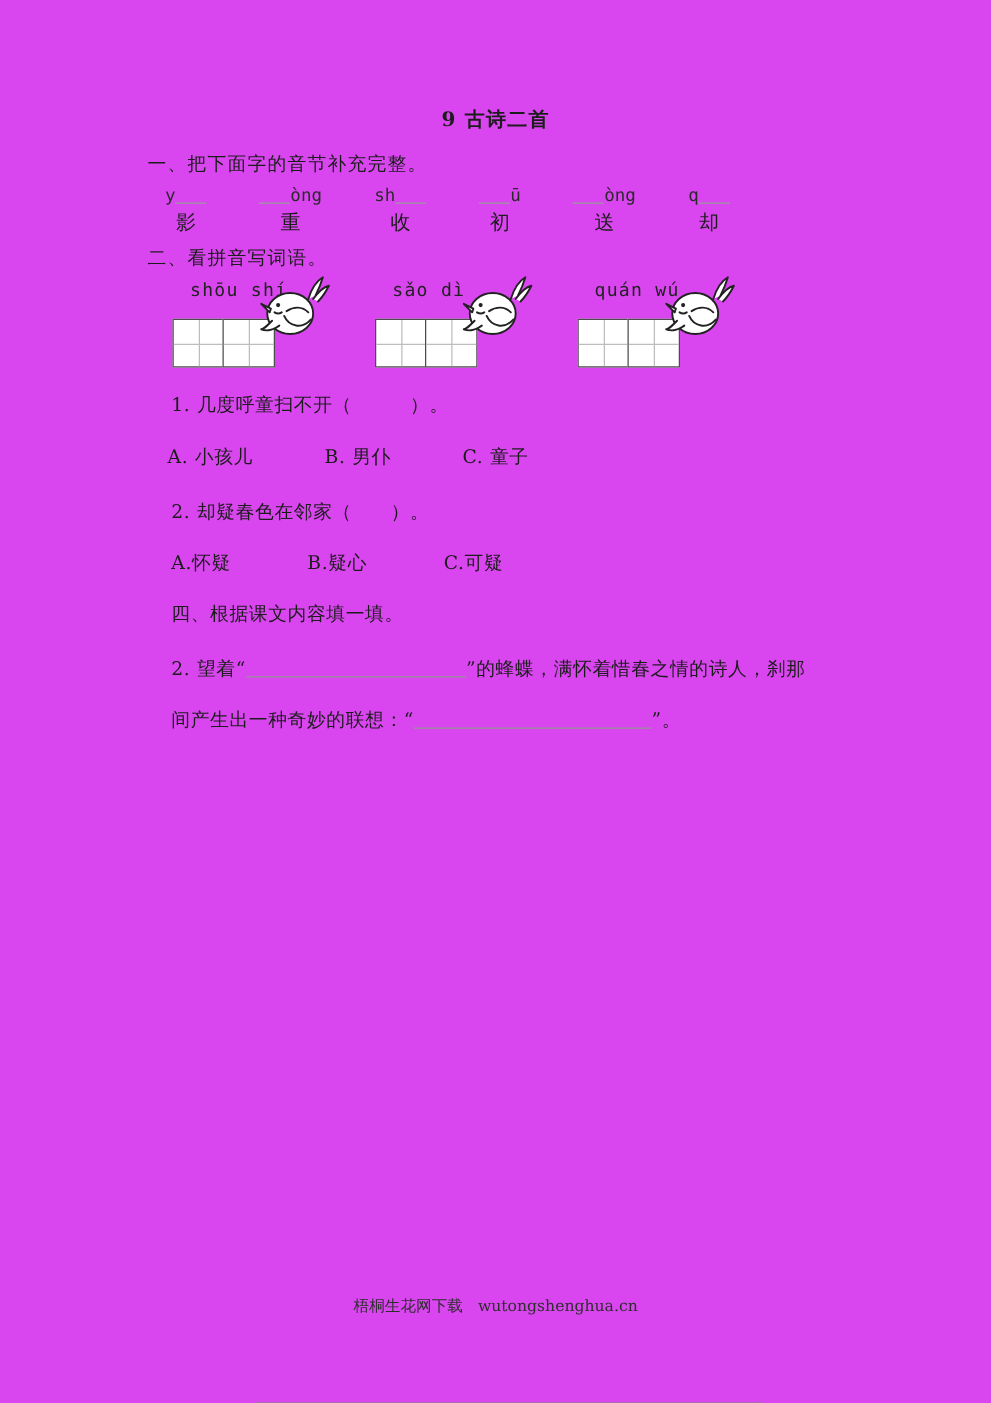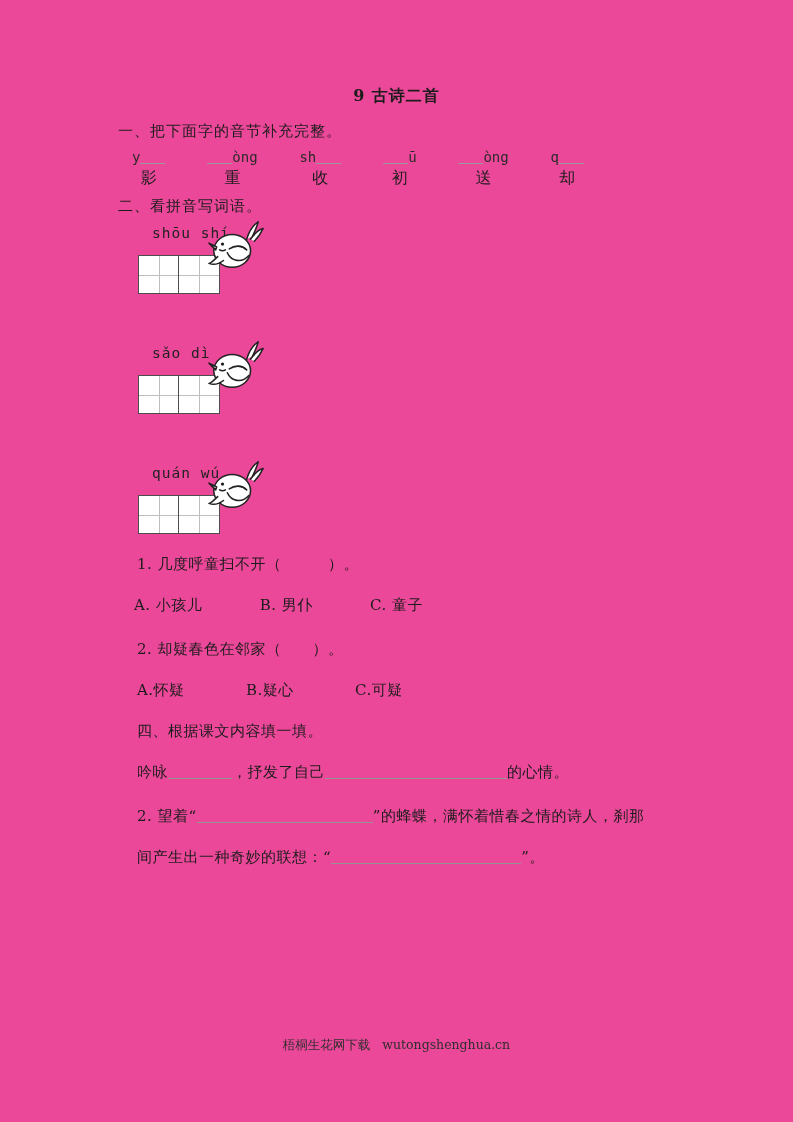--- a/index.html
+++ b/index.html
@@ -1,20 +1,20 @@
 <!DOCTYPE html>
 <html><head>
 <meta charset="utf-8">
 <style>
   html,body{margin:0;padding:0;background:#888;}
   .page{
     position:relative;
     width:793px;height:1122px;
     margin:0 auto;
-    background:#ec4899;
+    background:#d946ef;
     font-family:"DejaVu Serif","Liberation Serif",serif;
     color:#1c1c1c;
     font-size:15px;
     overflow:hidden;
   }
   .doc{padding:86px 96px 0 118px;}
   .title{
     font-size:16px;font-weight:bold;text-align:center;
     margin:0 0 13px -22px;letter-spacing:1px;
   }
@@ -29,21 +29,21 @@
     font-family:"DejaVu Sans Mono","Liberation Mono",monospace;
     font-size:14px;line-height:18px;color:#2a2a2a;white-space:nowrap;
   }
   .py-blank{
     display:inline-block;width:25px;height:13px;
     border-bottom:1.5px solid #9a9a9a;vertical-align:-2px;
   }
   .py-char{font-size:16px;line-height:22px;margin-top:1px;}
   
   .sec2-heading{margin-top:6px;}
-  .words-row{display:flex;margin:38px 0 0 20px;gap:81px;flex-direction:column;}
+  .words-row{display:flex;margin:38px 0 0 20px;gap:81px;}
   .word-block{position:relative;}
   .pinyin-label{
     position:absolute;top:-30px;left:14px;
     font-family:"DejaVu Sans Mono","Liberation Mono",monospace;
     font-size:14.5px;letter-spacing:1px;white-space:nowrap;color:#222;
   }
   .tian-grid{display:flex;}
   .tian-box{
     position:relative;width:40px;height:37px;
     border:1.6px solid #4d4d4d;margin-right:-1.6px;background:#fff;
@@ -184,23 +184,20 @@
     </div>
     <div class="q-line q2-start">2. 却疑春色在邻家（　　）。</div>
     <div class="q-line opt-row">
       <span class="opt">A.怀疑</span>
       <span class="opt">B.疑心</span>
       <span class="opt">C.可疑</span>
     </div>
 
     <div class="q-line sec-heading sec4-heading">四、根据课文内容填一填。</div>
 
-    <div class="q-line">
-      <span>吟咏</span><span class="blank w64"></span><span>，抒发了自己</span><span class="blank w182"></span><span>的心情。</span>
-    </div>
 
     <div class="q-line q2-start">
       <span>2. 望着“</span><span class="blank w176"></span><span>”的蜂蝶，满怀着惜春之情的诗人，刹那</span>
     </div>
     <div class="q-line">
       <span>间产生出一种奇妙的联想：“</span><span class="blank w190"></span><span>”。</span>
     </div>
 
   </div>
 

